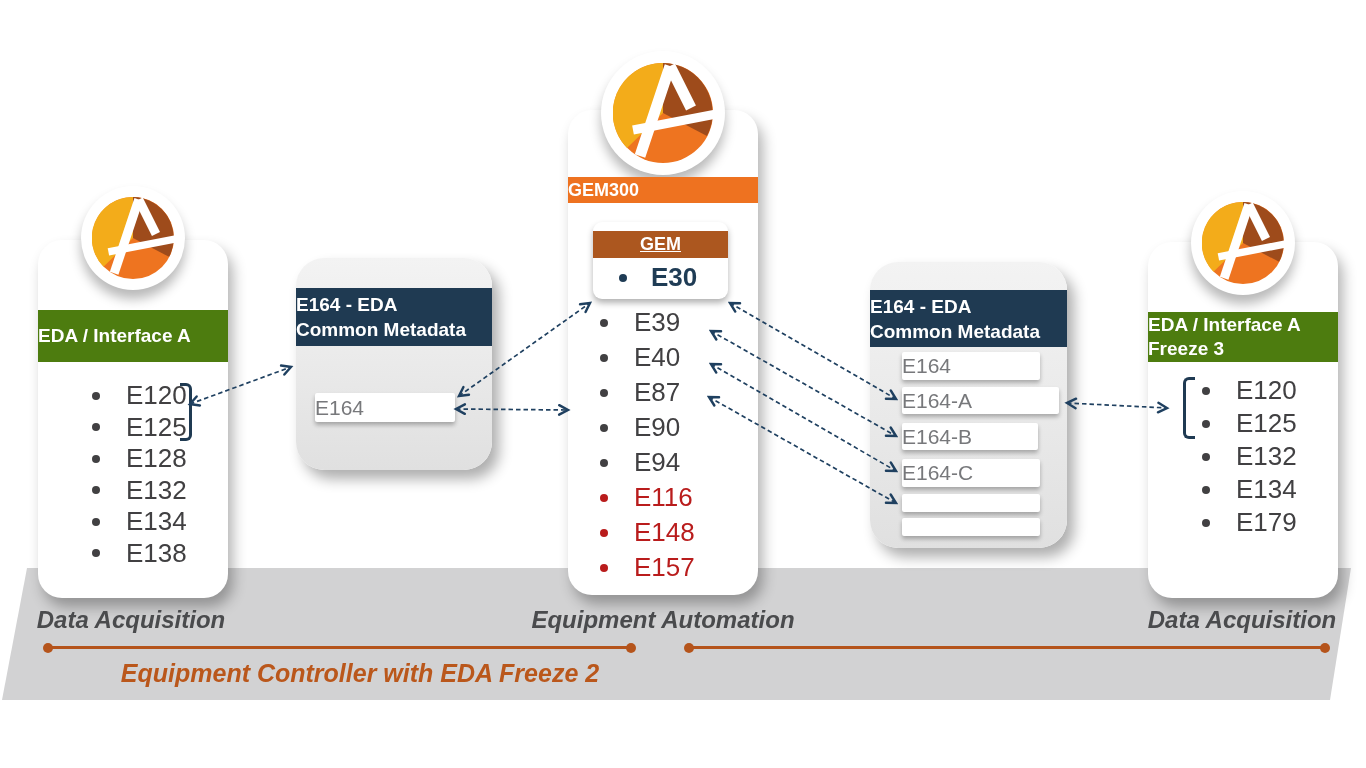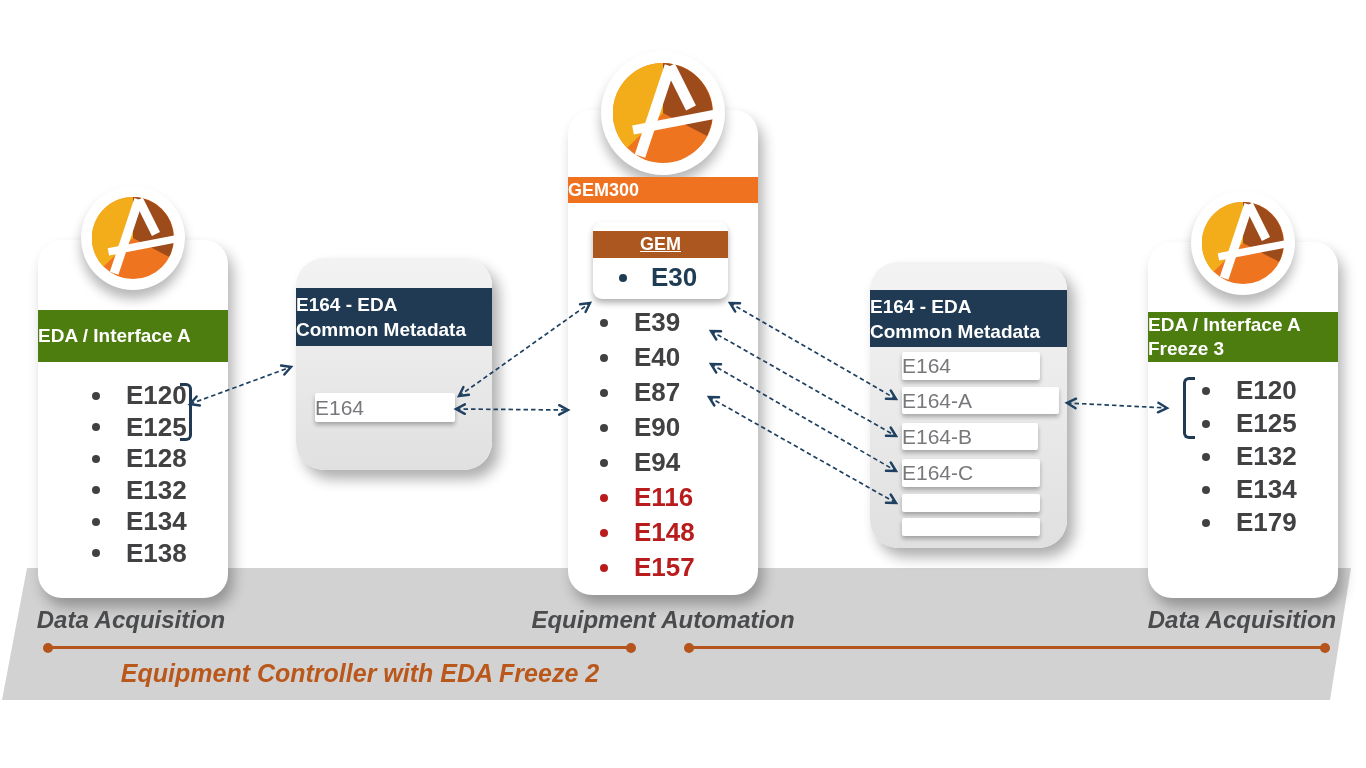--- a/index.html
+++ b/index.html
@@ -22,21 +22,21 @@
          display:flex;align-items:center;justify-content:center;}
   .badge svg{display:block;}
 
   .hdr{position:absolute;left:0;right:0;color:#fff;font-weight:700;
        display:flex;flex-direction:column;justify-content:center;}
   .hdr.yellow{background:#4d7c0f;font-size:19px;line-height:24px;}
   .hdr.navy{background:#1F3A52;font-size:19px;line-height:25px;}
   .hdr.orange{background:#EE7220;font-size:18px;line-height:26px;}
 
   ul.std-list{list-style:none;margin:0;padding:0;position:absolute;left:0;right:0;}
-  ul.std-list li{display:flex;align-items:center;font-size:26px;font-weight:700;color:#414042;}
+  ul.std-list li{display:flex;align-items:center;font-size:26px;font-weight:400;color:#414042;}
   ul.std-list li::before{content:"";width:8px;height:8px;border-radius:50%;
                          background:currentColor;flex:0 0 8px;}
 
   .list-a li{height:31.5px;padding-left:54px;}
   .list-a li::before{margin-right:26px;}
   .list-c li{height:35px;padding-left:32px;color:#1F3C55;}
   .list-c li::before{margin-right:26px;}
   .list-c li.muted{color:#b91c1c;}
 
   .bracket{position:absolute;border:3px solid #1F3A52;width:9px;}

